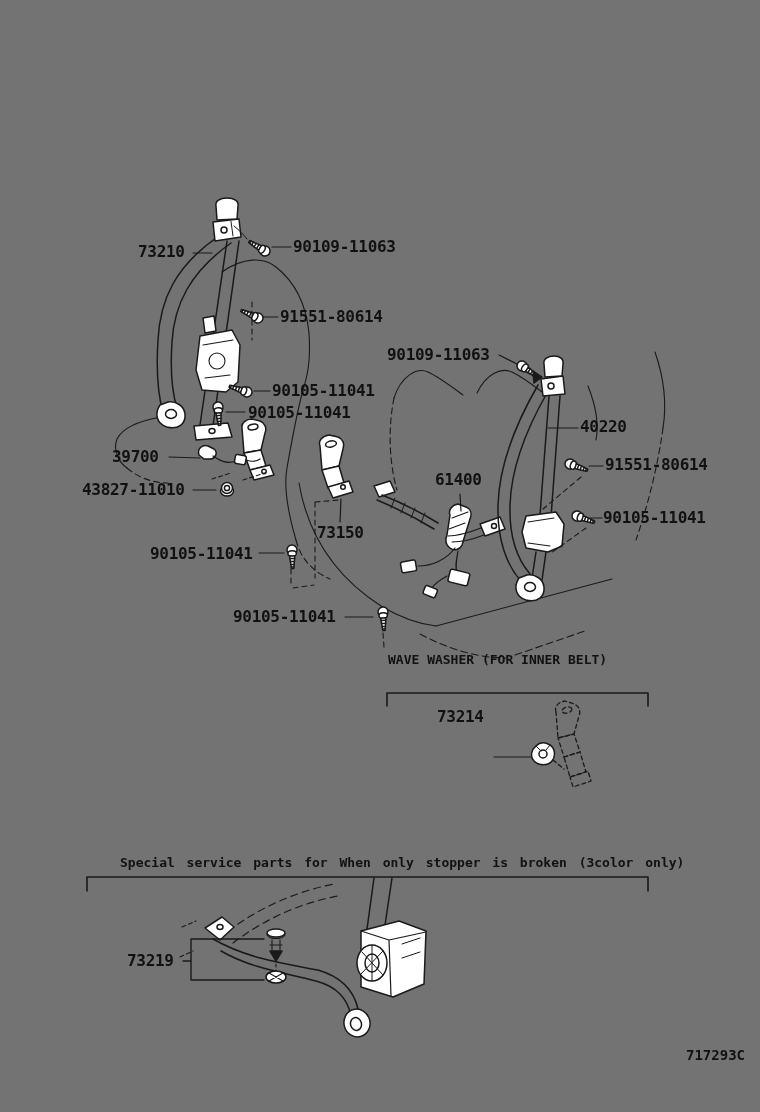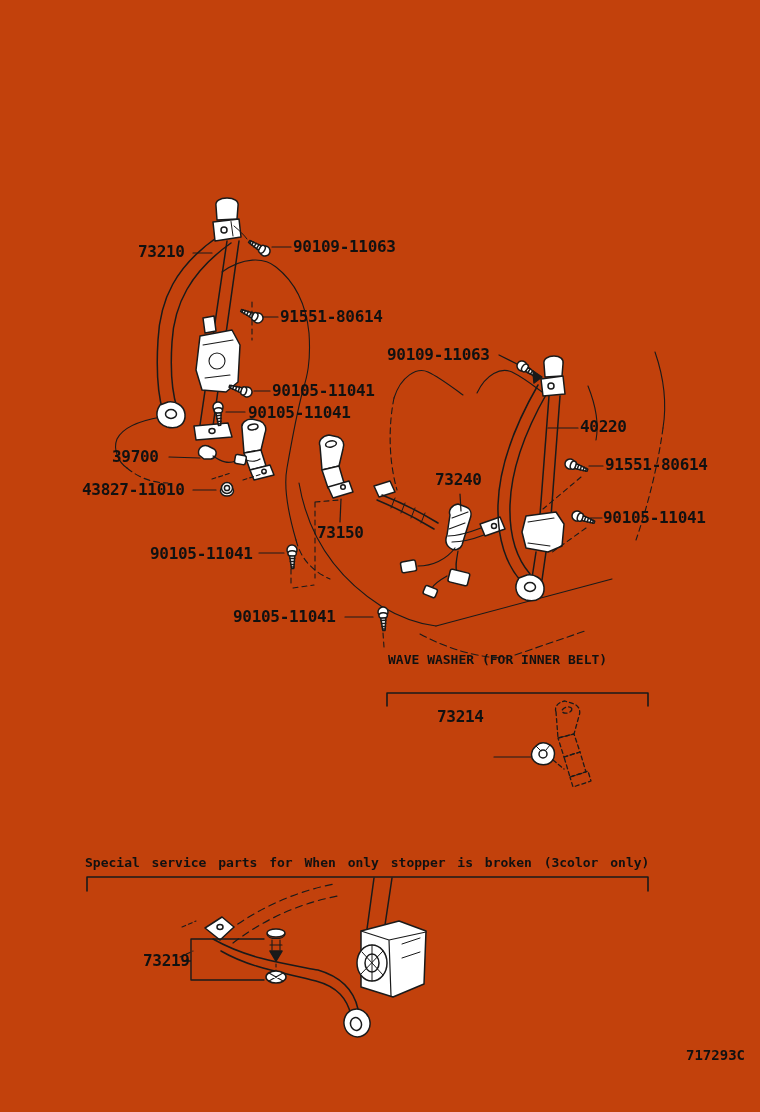--- a/index.html
+++ b/index.html
@@ -1,23 +1,23 @@
 <!DOCTYPE html>
 <html><head>
 <meta charset="utf-8">
 <style>
   html,body{margin:0;padding:0;background:#fff;}
-  #stage{position:relative;width:760px;height:1112px;background:#c2410c;overflow:hidden;
+  #stage{position:relative;width:760px;height:1112px;background:#737373;overflow:hidden;
          font-family:"DejaVu Sans Mono", monospace;}
   #art{position:absolute;left:0;top:0;}
   .lbl{position:absolute;font:bold 16px "DejaVu Sans Mono", monospace;color:#111;
        white-space:nowrap;letter-spacing:-0.3px;line-height:1;}
   .sect{position:absolute;font:bold 13px "DejaVu Sans Mono", monospace;color:#111;
         white-space:nowrap;line-height:1;}
-  .spread{word-spacing:4px;}
+  .spread{word-spacing:4px;margin-left:35px;}
   .code{position:absolute;font:bold 14px "DejaVu Sans Mono", monospace;color:#111;
         white-space:nowrap;line-height:1;margin-left:19px;}
 </style>
 </head>
 <body>
 
 <div id="stage">
 
 <svg id="art" width="760" height="1112" viewBox="0 0 760 1112" fill="none" stroke="#1a1a1a" stroke-width="1.5" stroke-linecap="round" stroke-linejoin="round">
   <defs>
@@ -234,21 +234,21 @@
 <div class="lbl" style="left:248px;top:405px">90105-11041</div>
 <div class="lbl" style="left:112px;top:449px">39700</div>
 <div class="lbl" style="left:82px;top:482px">43827-11010</div>
 <div class="lbl" style="left:317px;top:525px">73150</div>
 <div class="lbl" style="left:150px;top:546px">90105-11041</div>
 <div class="lbl" style="left:233px;top:609px">90105-11041</div>
 <div class="lbl" style="left:387px;top:347px">90109-11063</div>
 <div class="lbl" style="left:580px;top:419px">40220</div>
 <div class="lbl" style="left:605px;top:457px">91551-80614</div>
 <div class="lbl" style="left:603px;top:510px">90105-11041</div>
-<div class="lbl" style="left:435px;top:472px">73240</div>
+<div class="lbl" style="left:435px;top:472px">61400</div>
 <div class="lbl" style="left:437px;top:709px">73214</div>
-<div class="lbl" style="left:143px;top:953px">73219</div>
+<div class="lbl" style="left:127px;top:953px">73219</div>
 
 <div class="sect" style="left:388px;top:653px">WAVE WASHER (FOR INNER BELT)</div>
 <div class="sect spread" style="left:85px;top:856px">Special service parts for When only stopper is broken (3color only)</div>
 <div class="code" style="left:667px;top:1048px">717293C</div>
 
 </div>
 
 </body></html>

